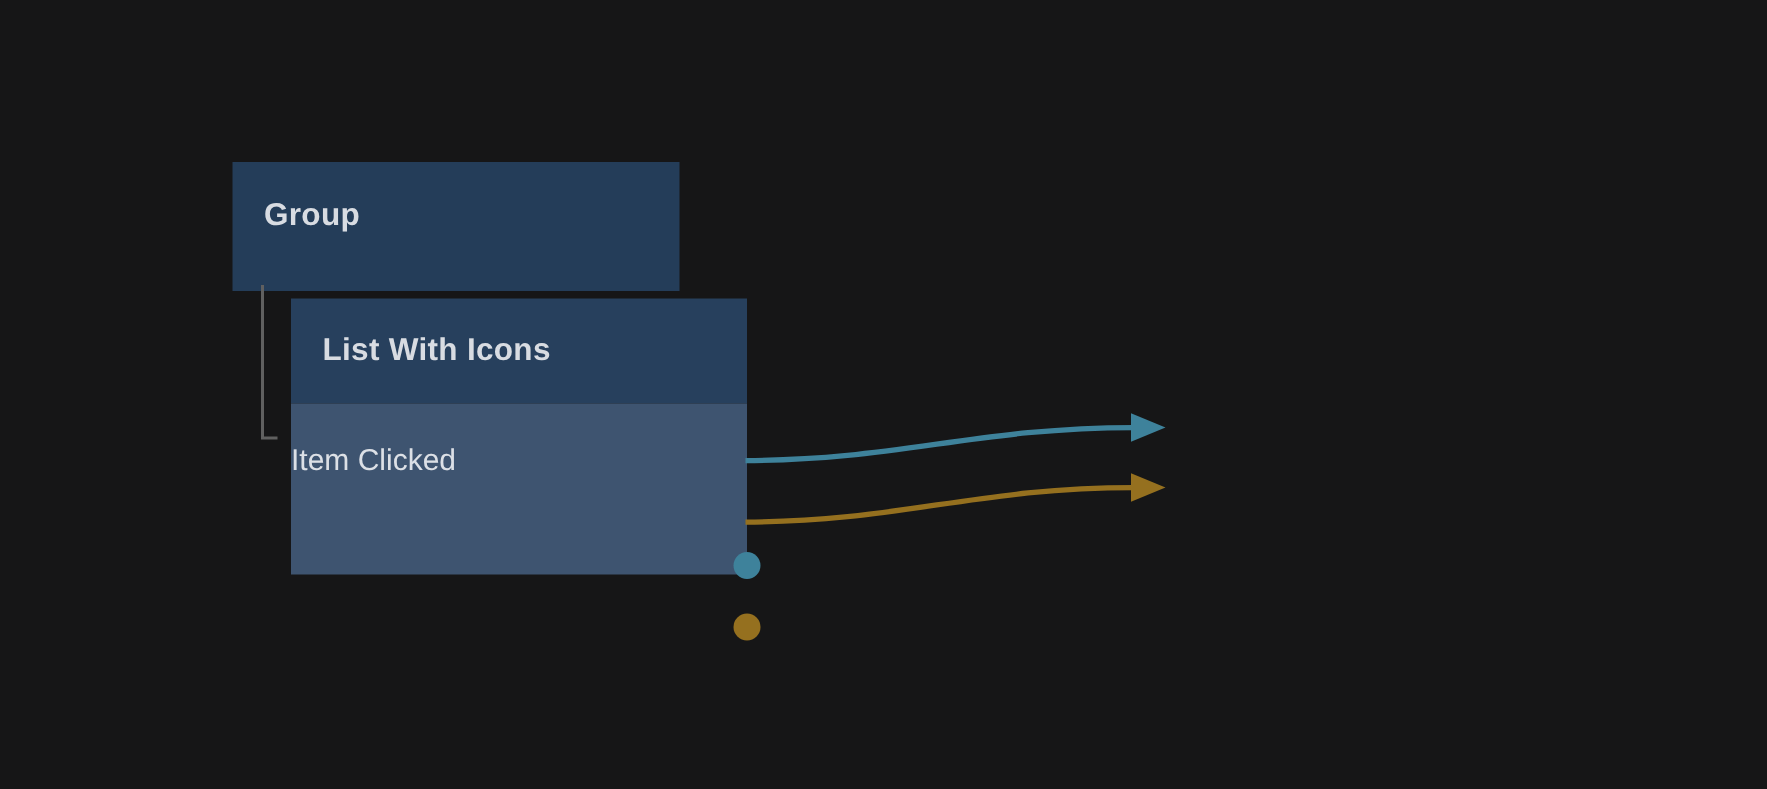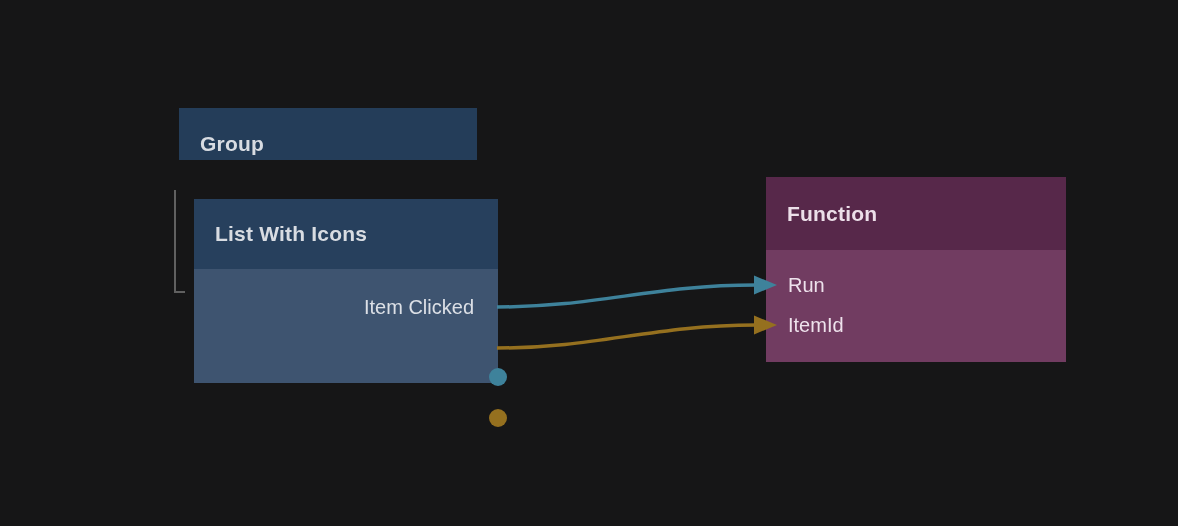--- a/index.html
+++ b/index.html
@@ -33,27 +33,27 @@
     position: relative;
     box-sizing: border-box;
   }
   .port-row {
     height: 40px;
     display: flex;
     align-items: center;
     font-size: 20px;
   }
   
-  #node-group { left: 155px; top: 108px; width: 298px; height: 52px; margin-left: 24px; }
+  #node-group { left: 155px; top: 108px; width: 298px; height: 86px; }
   #node-group .node-header { height: 72px; }
   
   #node-list { left: 194px; top: 199px; width: 304px; height: 184px; }
   #node-list .node-header { height: 70px; }
   #node-list .node-body { height: 114px; padding-top: 18px; }
-  #node-list .port-row { justify-content: flex-end; padding-right: 24px; }
+  #node-list .port-row { padding-right: 24px; }
   .out-dot {
     position: absolute;
     right: -9px;
     width: 18px;
     height: 18px;
     border-radius: 50%;
   }
   #dot-item-clicked { top: 99px; }
   #dot-item-id { top: 140px; }
   
@@ -88,33 +88,20 @@
     </div>
     <div class="node-body" style="background: rgb(62, 84, 112); color: rgb(220, 224, 230);">
       <div class="port-row">
         <span>Item Clicked</span>
       </div>
       <span class="out-dot" id="dot-item-clicked" style="background: rgb(62, 130, 155);"></span>
       <span class="out-dot" id="dot-item-id" style="background: rgb(149, 112, 31);"></span>
     </div>
   </div>
 
-  <div class="node" id="node-function">
-    <div class="node-header" style="background: rgb(87, 40, 74); color: rgb(236, 223, 233);">
-      <span>Function</span>
-    </div>
-    <div class="node-body" style="background: rgb(113, 60, 97); color: rgb(238, 226, 236);">
-      <div class="port-row">
-        <span>Run</span>
-      </div>
-      <div class="port-row">
-        <span>ItemId</span>
-      </div>
-    </div>
-  </div>
 
   <svg id="wire-layer" viewBox="0 0 1178 526" xmlns="http://www.w3.org/2000/svg">
 
     <polyline points="175,190 175,292 185,292" fill="none" stroke-width="2" stroke="#606060"></polyline>
 
     <path d="M 497 307 C 598 307 652 285 756 285" fill="none" stroke-width="3.5" stroke="#3e829b"></path>
     <polygon points="754,275.5 777,285 754,294.5" fill="#3e829b"></polygon>
 
     <path d="M 497 348 C 598 348 652 325 756 325" fill="none" stroke-width="3.5" stroke="#95701f"></path>
     <polygon points="754,315.5 777,325 754,334.5" fill="#95701f"></polygon>

